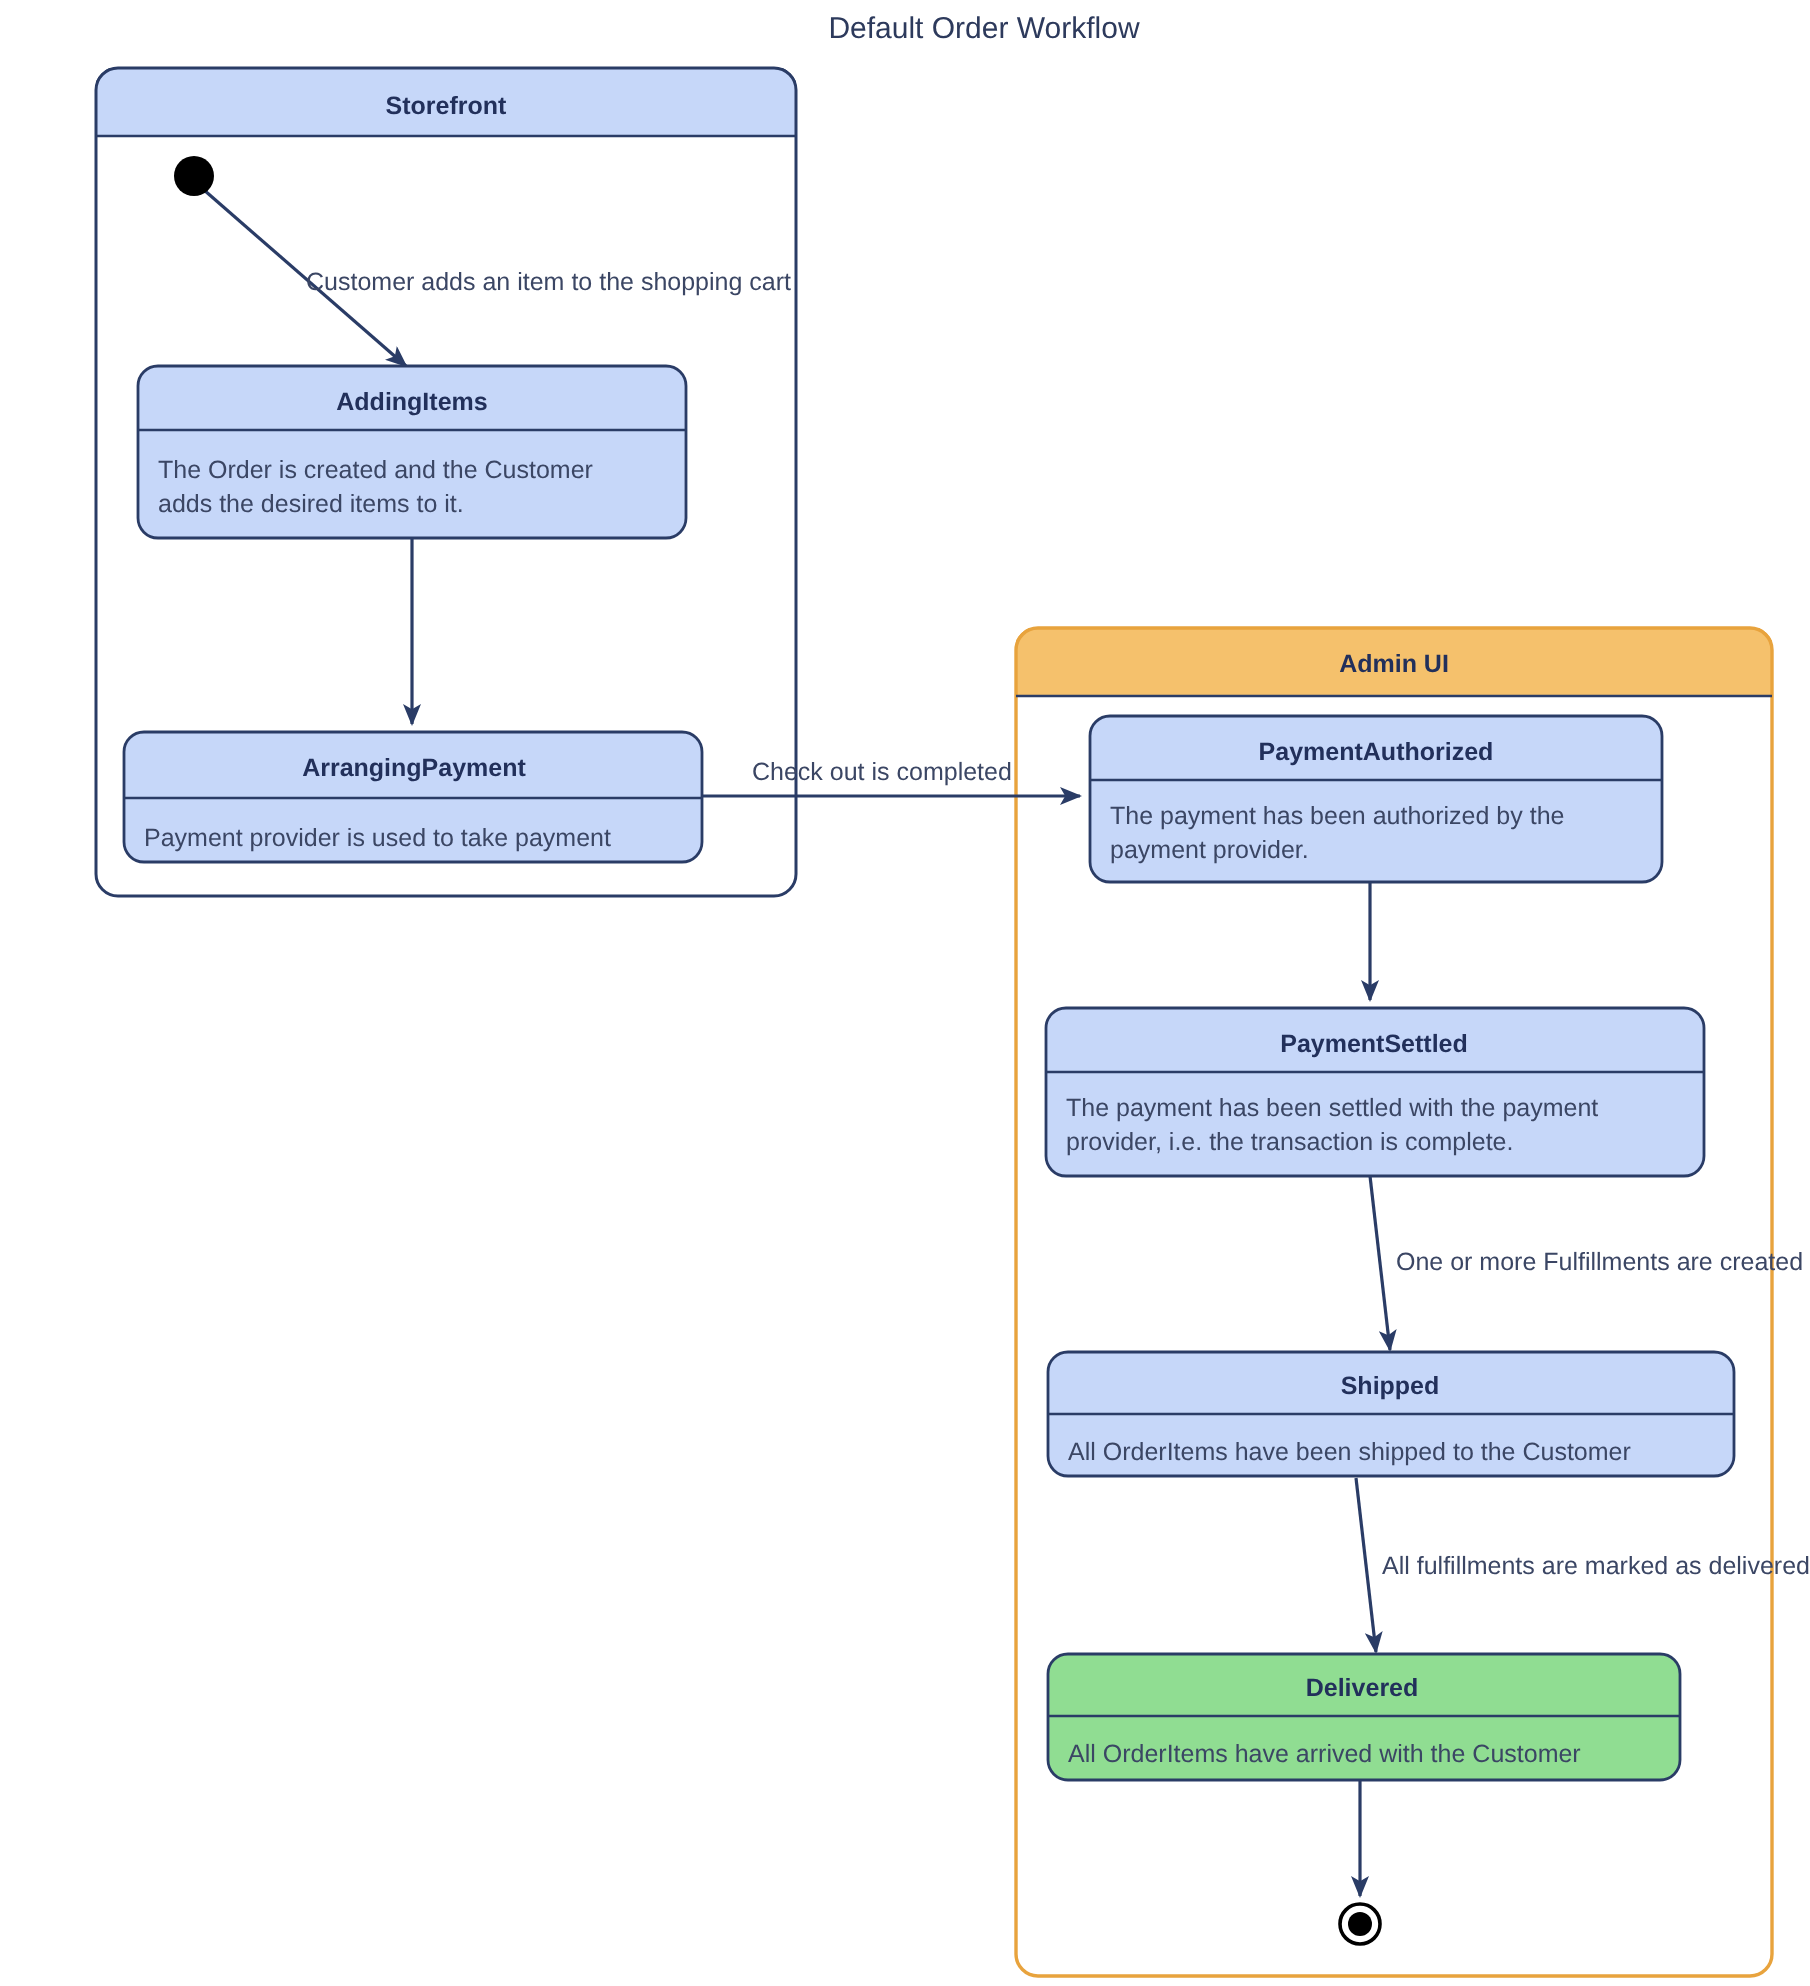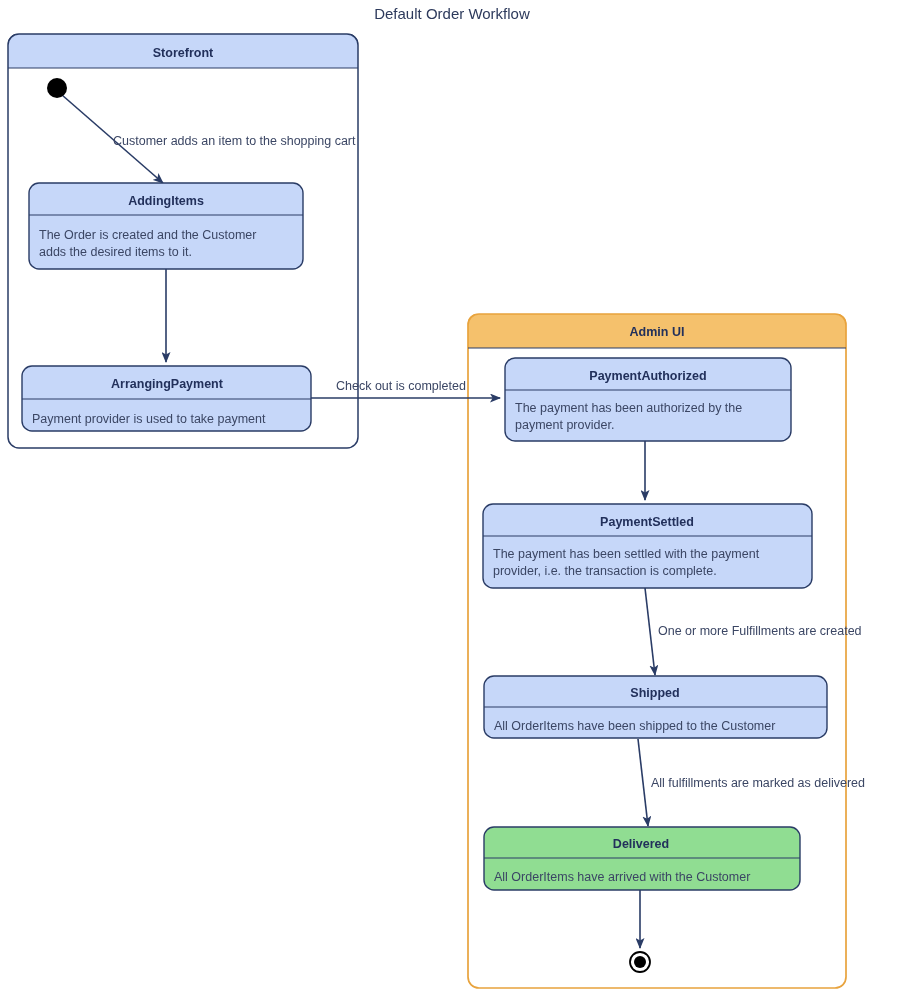--- a/index.html
+++ b/index.html
@@ -10,20 +10,21 @@
   body {
     width: 905px;
     height: 993px;
     font-family: "Liberation Sans", sans-serif;
     overflow: hidden;
   }
   #diagram-root {
     position: relative;
     width: 854px;
     height: 993px;
+    margin-left: 40px;
   }
   svg.diagram {
     display: block;
     width: 905px;
     height: 993px;
   }
   .diagram-title {
     font-family: "Liberation Sans", sans-serif;
     font-size: 15px;
     fill: #2d3a5c;

